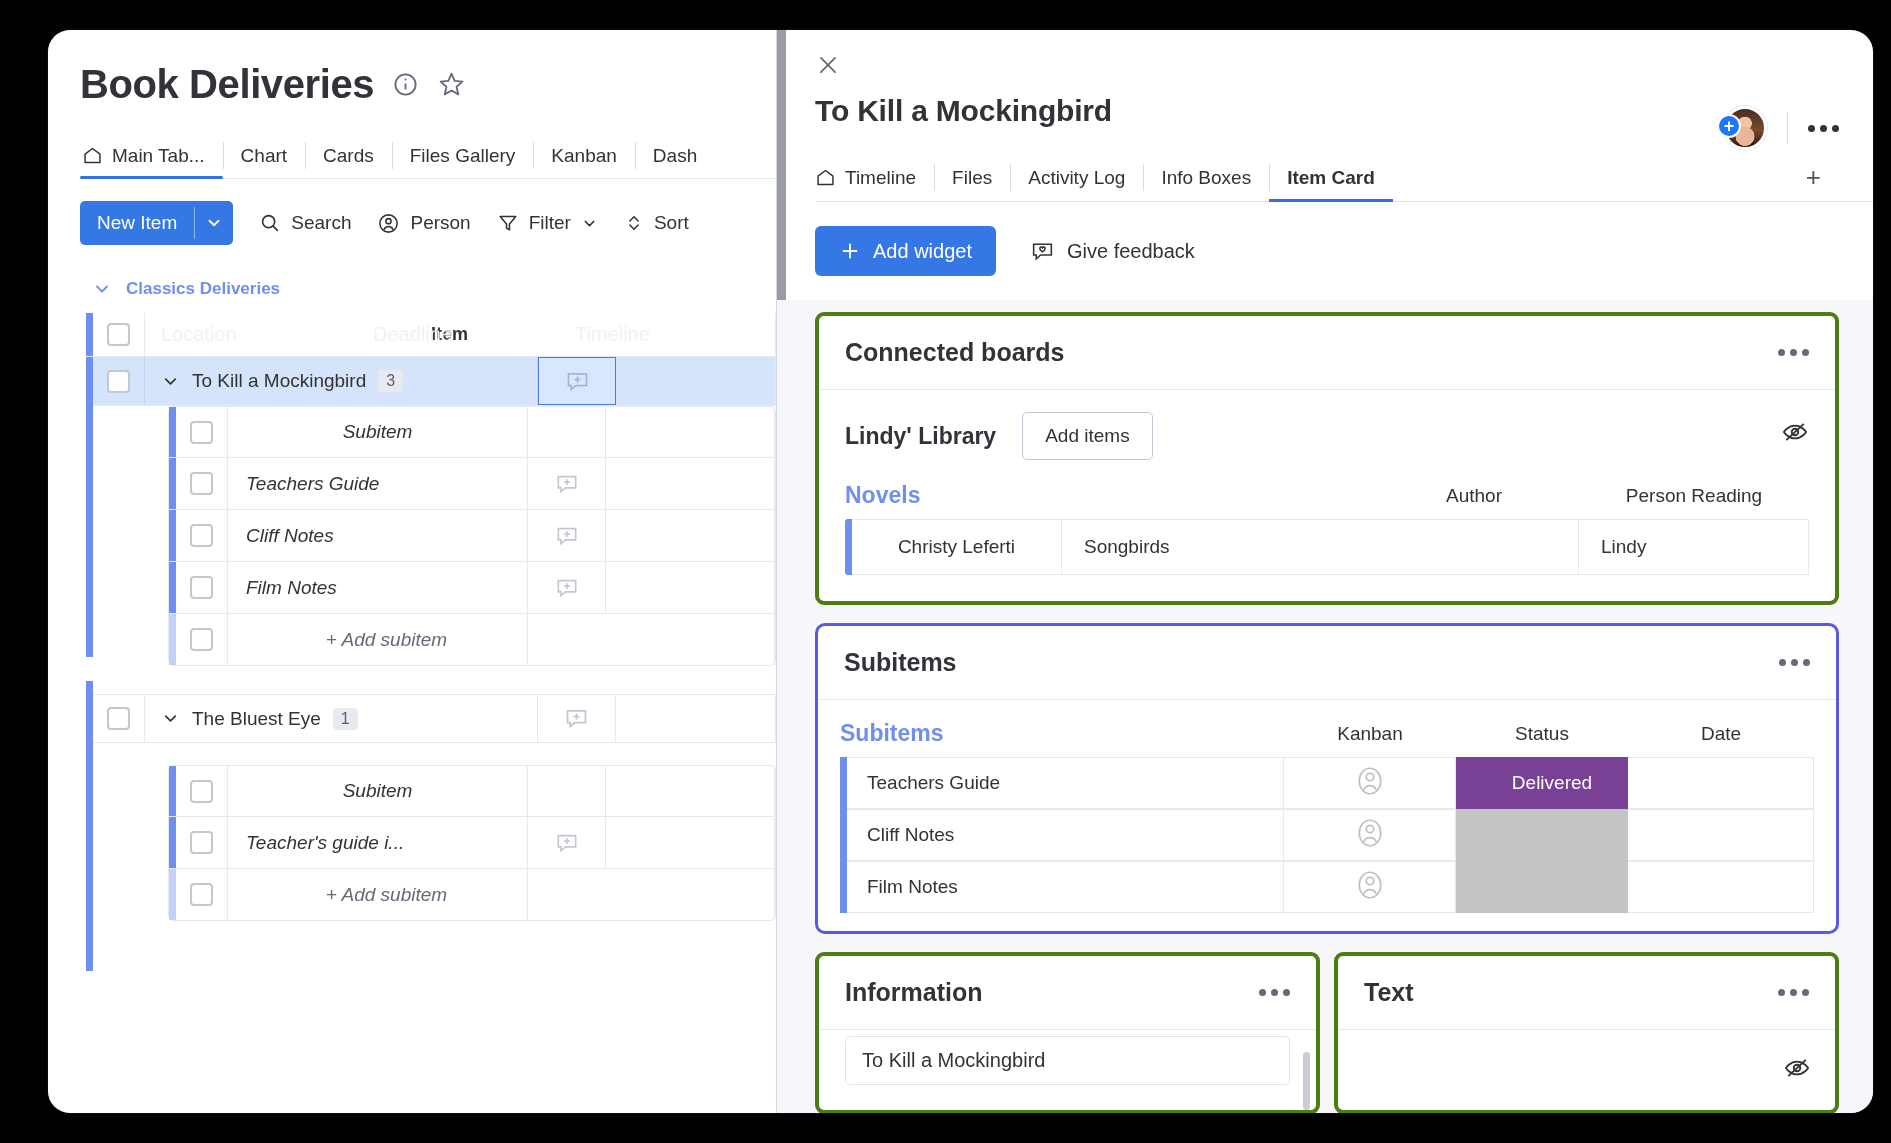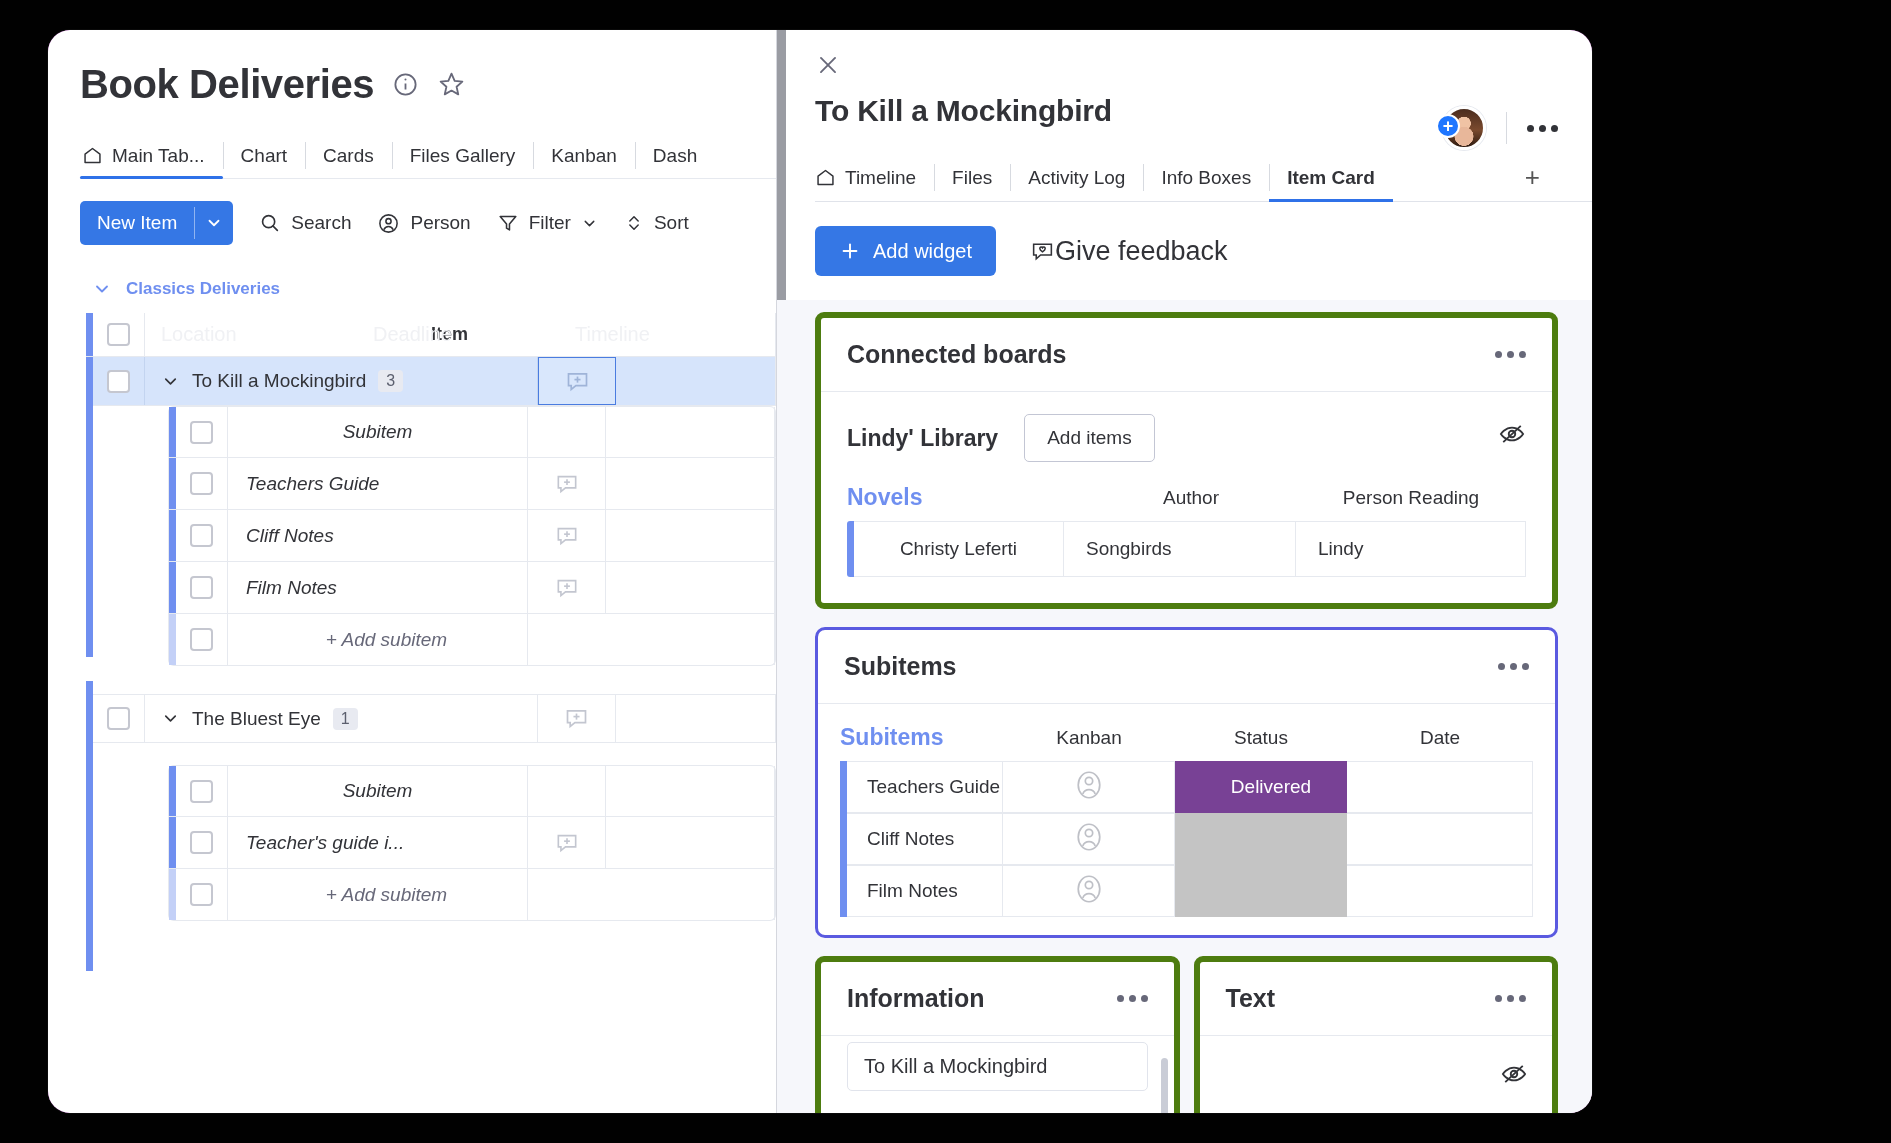--- a/index.html
+++ b/index.html
@@ -10,21 +10,21 @@
     overflow: hidden;
   }
   
   #frame {
     position: absolute; inset: 0;
     background: #010101;
   }
   #window {
     position: absolute;
     left: 48px; top: 30px;
-    width: 1544px; height: 1083px;
+    width: 1825px; height: 1083px;
     background: #a21caf;
     border-radius: 22px;
     overflow: hidden;
     display: flex;
     box-shadow: 0 0 0 1px rgba(255,255,255,0.04);
     justify-content: space-between;
   }
 
   
   #board {
@@ -238,30 +238,30 @@
   .widget-bar {
     padding: 24px 0 24px 38px;
     display: flex; align-items: center; gap: 34px;
   }
   .add-widget {
     display: flex; align-items: center; gap: 12px;
     background: #3577e5; color: #fff; border-radius: 6px;
     padding: 0 24px; height: 50px; font-size: 20px; cursor: pointer;
   }
   .feedback {
-    display: flex; align-items: center; 
-    font-size: 27px; color: #323338; cursor: pointer;
+    display: flex; align-items: center; gap: 12px;
+    font-size: 20px; color: #323338; cursor: pointer;
   }
 
   .widget-area {
     flex: 1; background: #f6f7fb; overflow: hidden;
     padding: 12px 34px 0 38px; position: relative;
   }
   .widget {
-    background: #fff; border: 6px solid #4d7c0f;
+    background: #fff; border: 4px solid #4d7c0f;
     border-radius: 9px; margin-bottom: 18px;
   }
   .widget.focus {
     border: 3px solid #5a5ae0; border-radius: 10px;
   }
   .w-head {
     display: flex; align-items: center; justify-content: space-between;
     padding: 22px 26px; border-bottom: 1px solid #e6e9ef;
   }
   .w-title { font-size: 25px; font-weight: 700; color: #323338; }

